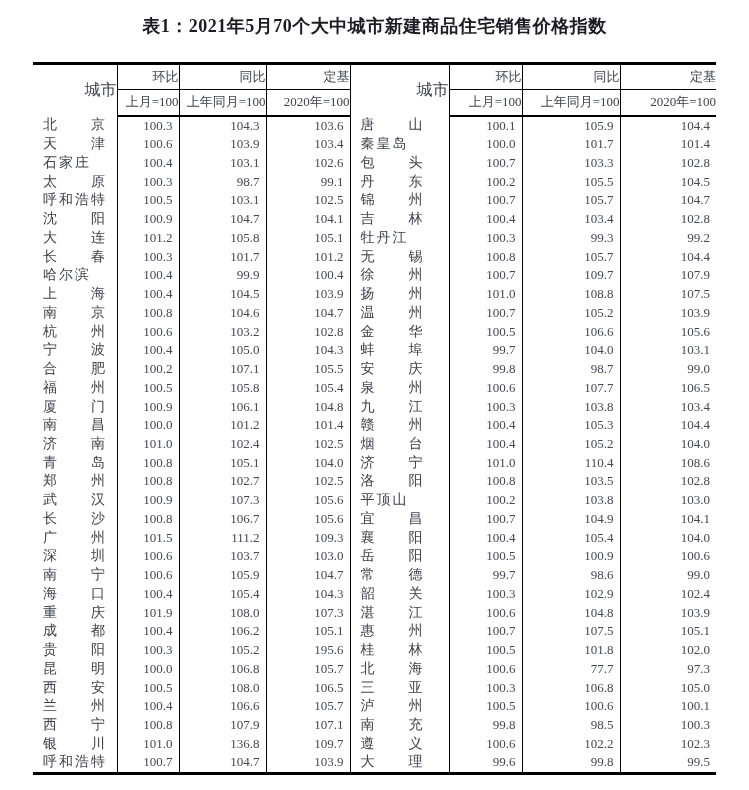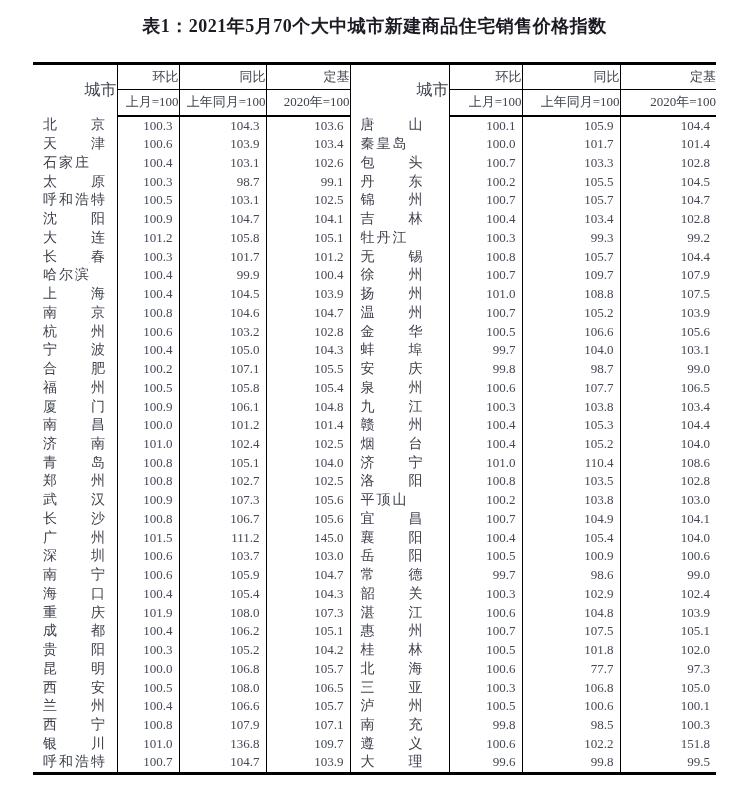--- a/index.html
+++ b/index.html
@@ -316,21 +316,21 @@
           <td class="num vline">105.6</td>
           <td class="city vline">宜　　昌</td>
           <td class="num vline">100.7</td>
           <td class="num vline">104.9</td>
           <td class="num vline">104.1</td>
         </tr>
         <tr>
           <td class="city">广　　州</td>
           <td class="num vline">101.5</td>
           <td class="num vline">111.2</td>
-          <td class="num vline">145.0</td>
+          <td class="num vline">109.3</td>
           <td class="city vline">襄　　阳</td>
           <td class="num vline">100.4</td>
           <td class="num vline">105.4</td>
           <td class="num vline">104.0</td>
         </tr>
         <tr>
           <td class="city">深　　圳</td>
           <td class="num vline">100.6</td>
           <td class="num vline">103.7</td>
           <td class="num vline">103.0</td>
@@ -376,21 +376,21 @@
           <td class="num vline">105.1</td>
           <td class="city vline">惠　　州</td>
           <td class="num vline">100.7</td>
           <td class="num vline">107.5</td>
           <td class="num vline">105.1</td>
         </tr>
         <tr>
           <td class="city">贵　　阳</td>
           <td class="num vline">100.3</td>
           <td class="num vline">105.2</td>
-          <td class="num vline">104.2</td>
+          <td class="num vline">195.6</td>
           <td class="city vline">桂　　林</td>
           <td class="num vline">100.5</td>
           <td class="num vline">101.8</td>
           <td class="num vline">102.0</td>
         </tr>
         <tr>
           <td class="city">昆　　明</td>
           <td class="num vline">100.0</td>
           <td class="num vline">106.8</td>
           <td class="num vline">105.7</td>
@@ -430,21 +430,21 @@
           <td class="num vline">100.3</td>
         </tr>
         <tr>
           <td class="city">银　　川</td>
           <td class="num vline">101.0</td>
           <td class="num vline">136.8</td>
           <td class="num vline">109.7</td>
           <td class="city vline">遵　　义</td>
           <td class="num vline">100.6</td>
           <td class="num vline">102.2</td>
-          <td class="num vline">151.8</td>
+          <td class="num vline">102.3</td>
         </tr>
         <tr>
           <td class="city">呼和浩特</td>
           <td class="num vline">100.7</td>
           <td class="num vline">104.7</td>
           <td class="num vline">103.9</td>
           <td class="city vline">大　　理</td>
           <td class="num vline">99.6</td>
           <td class="num vline">99.8</td>
           <td class="num vline">99.5</td>

